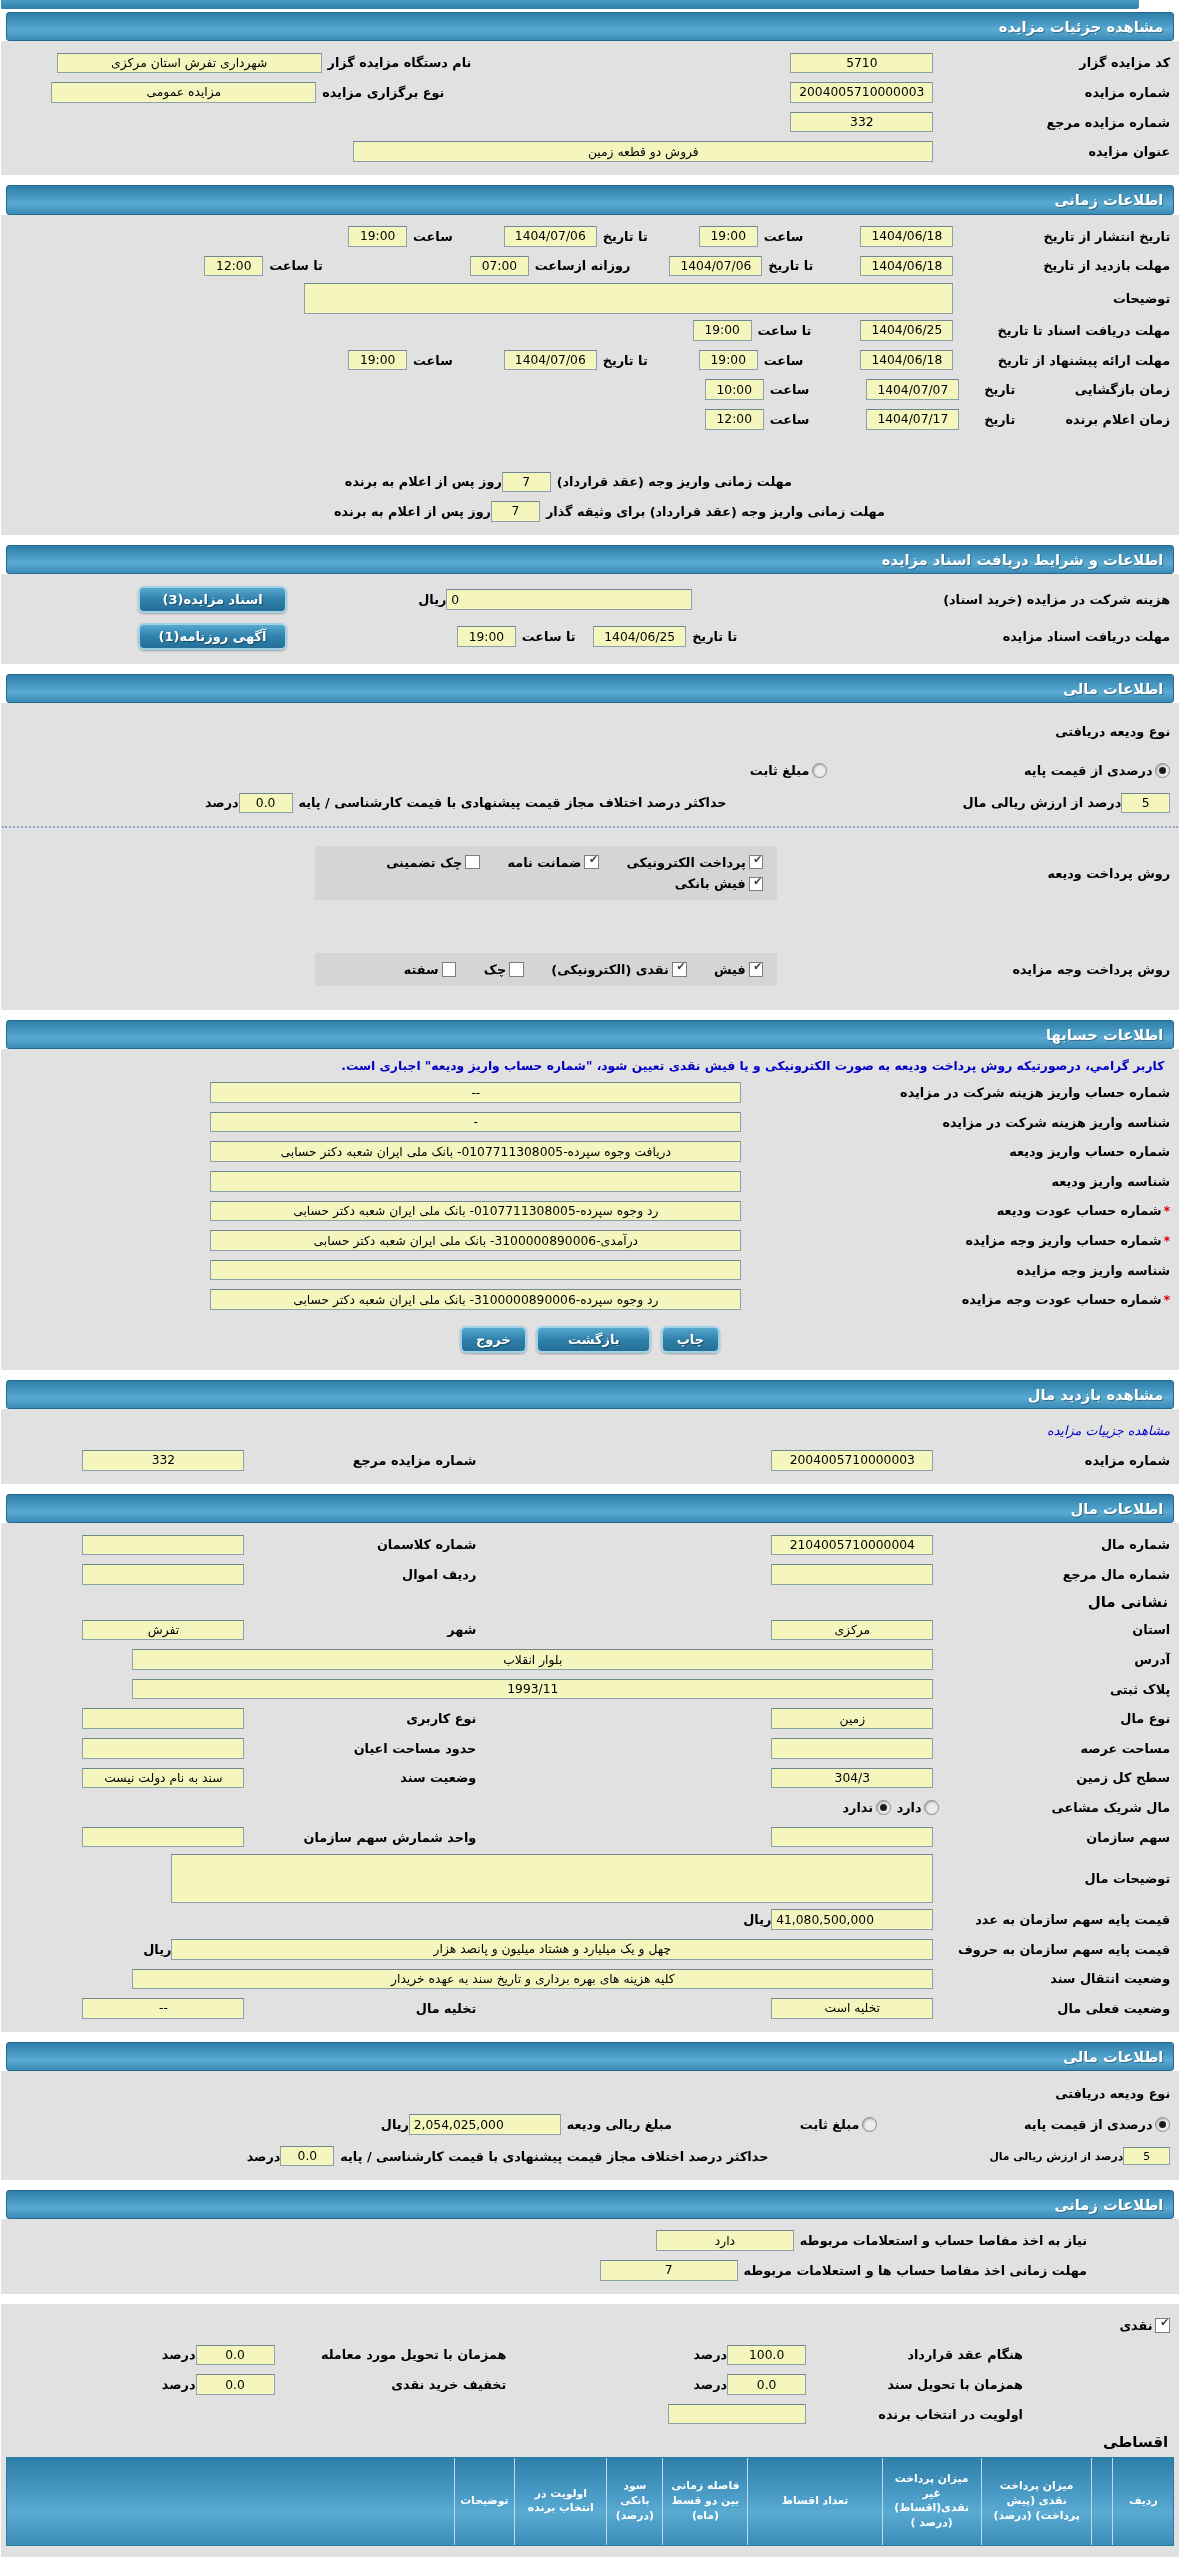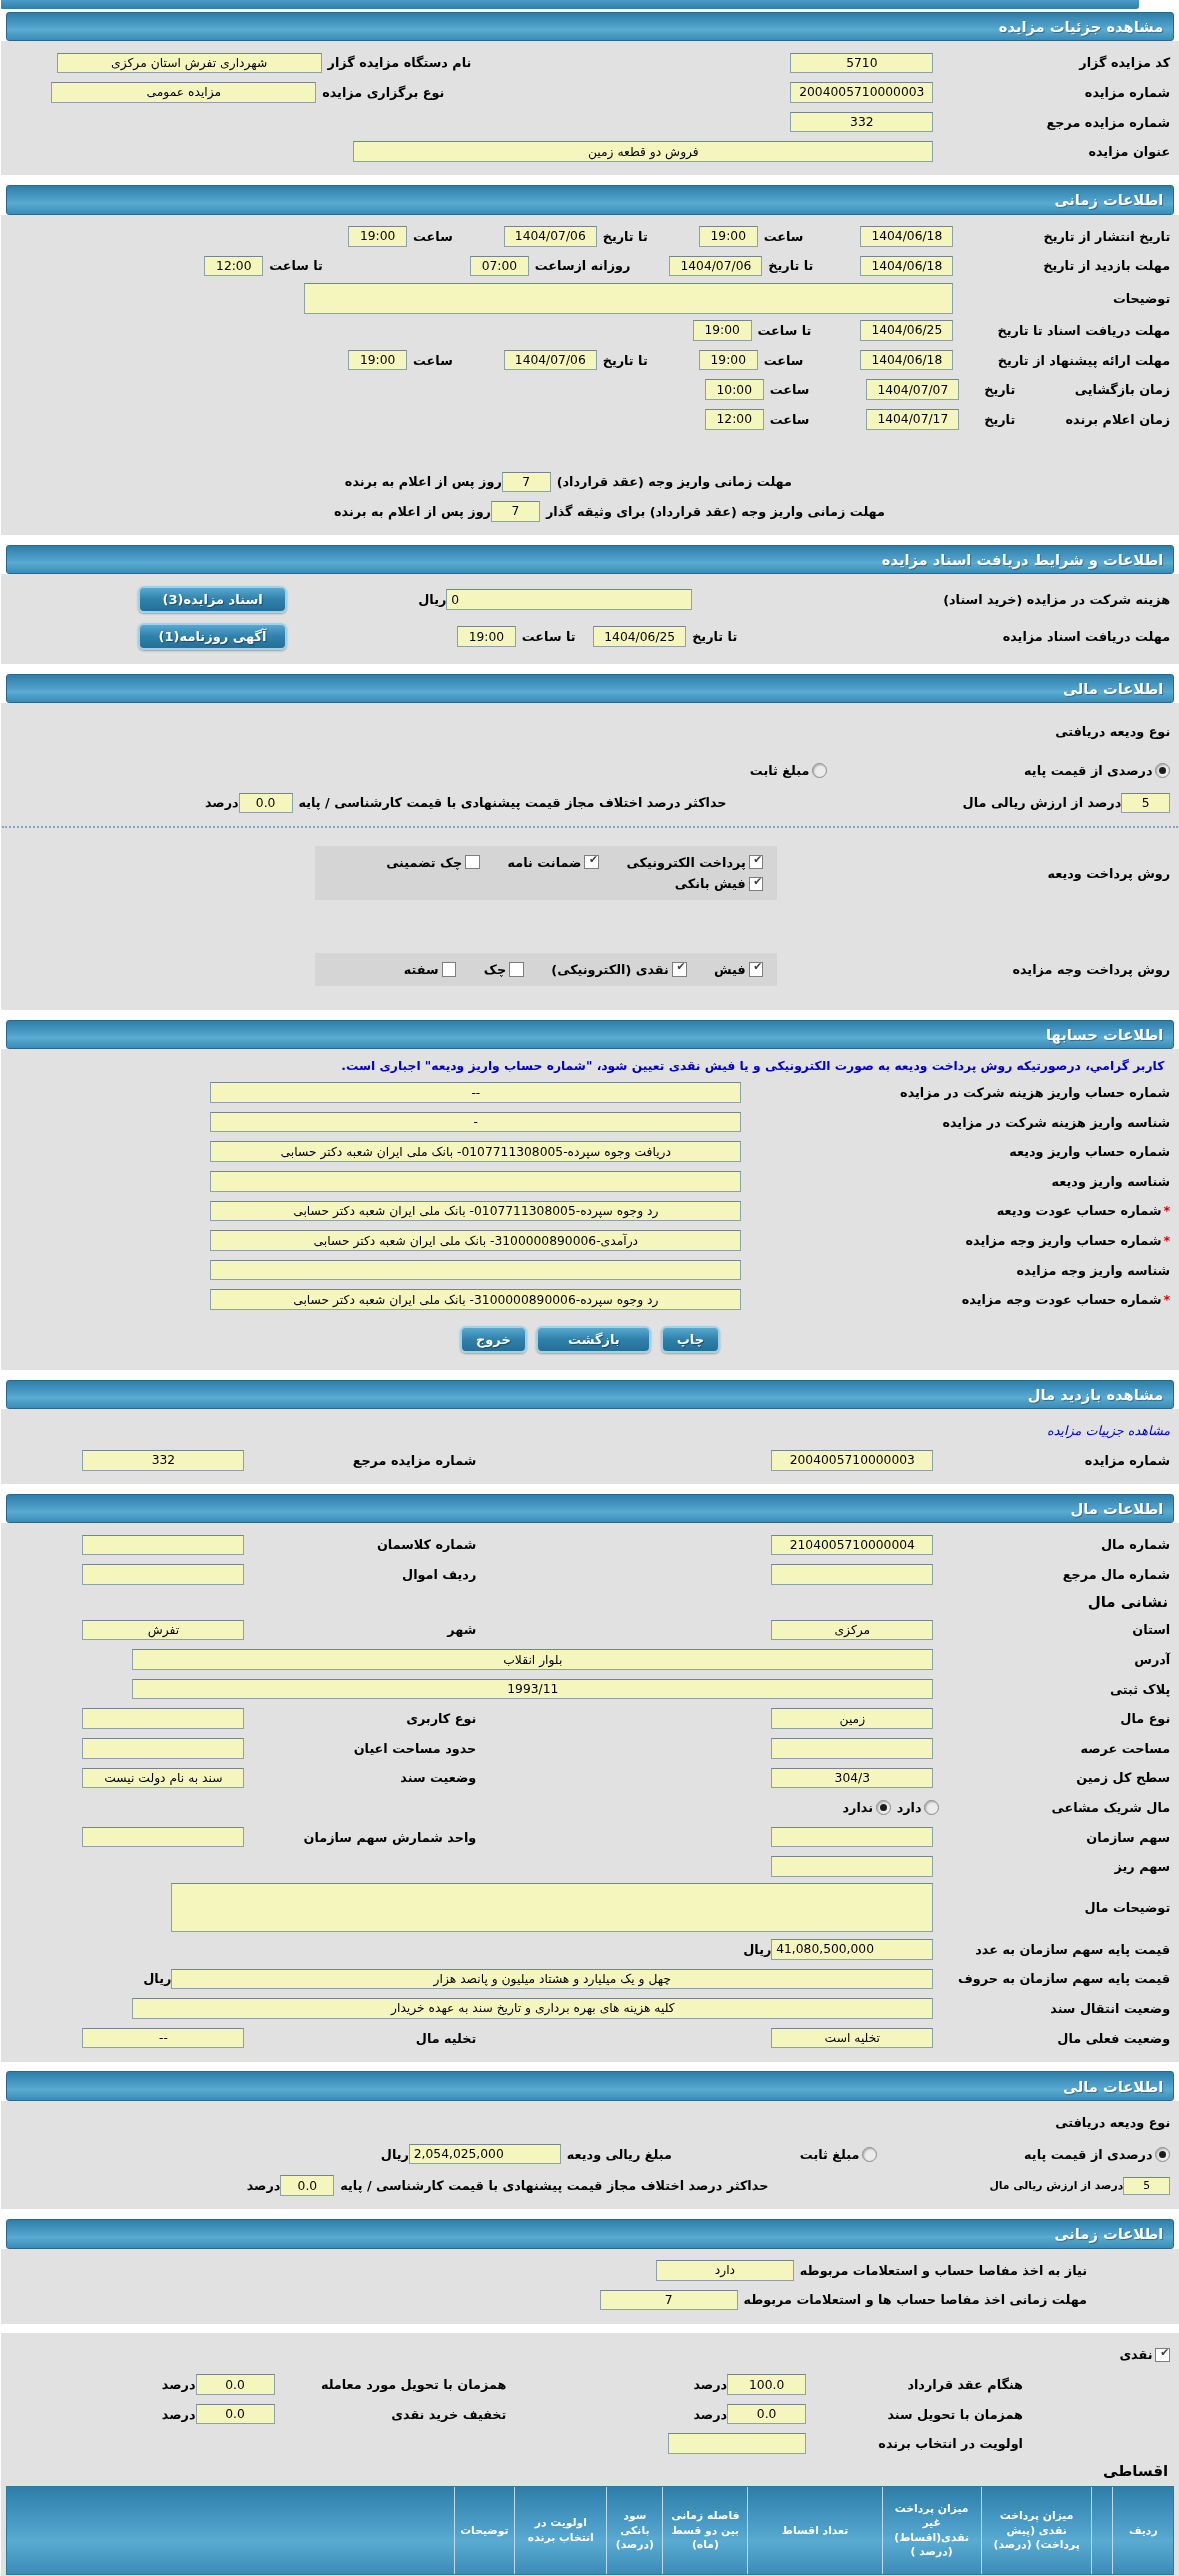--- a/index.html
+++ b/index.html
@@ -373,24 +373,20 @@
       <span class="lbl">ندارد</span>
     </div>
     <div class="row">
       <span class="lbl c1">سهم سازمان</span>
       <span class="inp ci"></span>
       <span class="sp"></span>
       <span class="lbl c2">واحد شمارش سهم سازمان</span>
       <span class="inp ci"></span>
     </div>
     <div class="row">
-      <span class="lbl c1">سهم ریز</span>
-      <span class="inp ci"></span>
-    </div>
-    <div class="row">
       <span class="lbl c1">توضیحات مال</span>
       <span class="inp tall" style="width:762px"></span>
     </div>
     <div class="row">
       <span class="lbl c1">قیمت پایه سهم سازمان به عدد</span>
       <span class="inp ci right">41,080,500,000</span>
       <span class="lbl">ریال</span>
     </div>
     <div class="row">
       <span class="lbl c1">قیمت پایه سهم سازمان به حروف</span>

